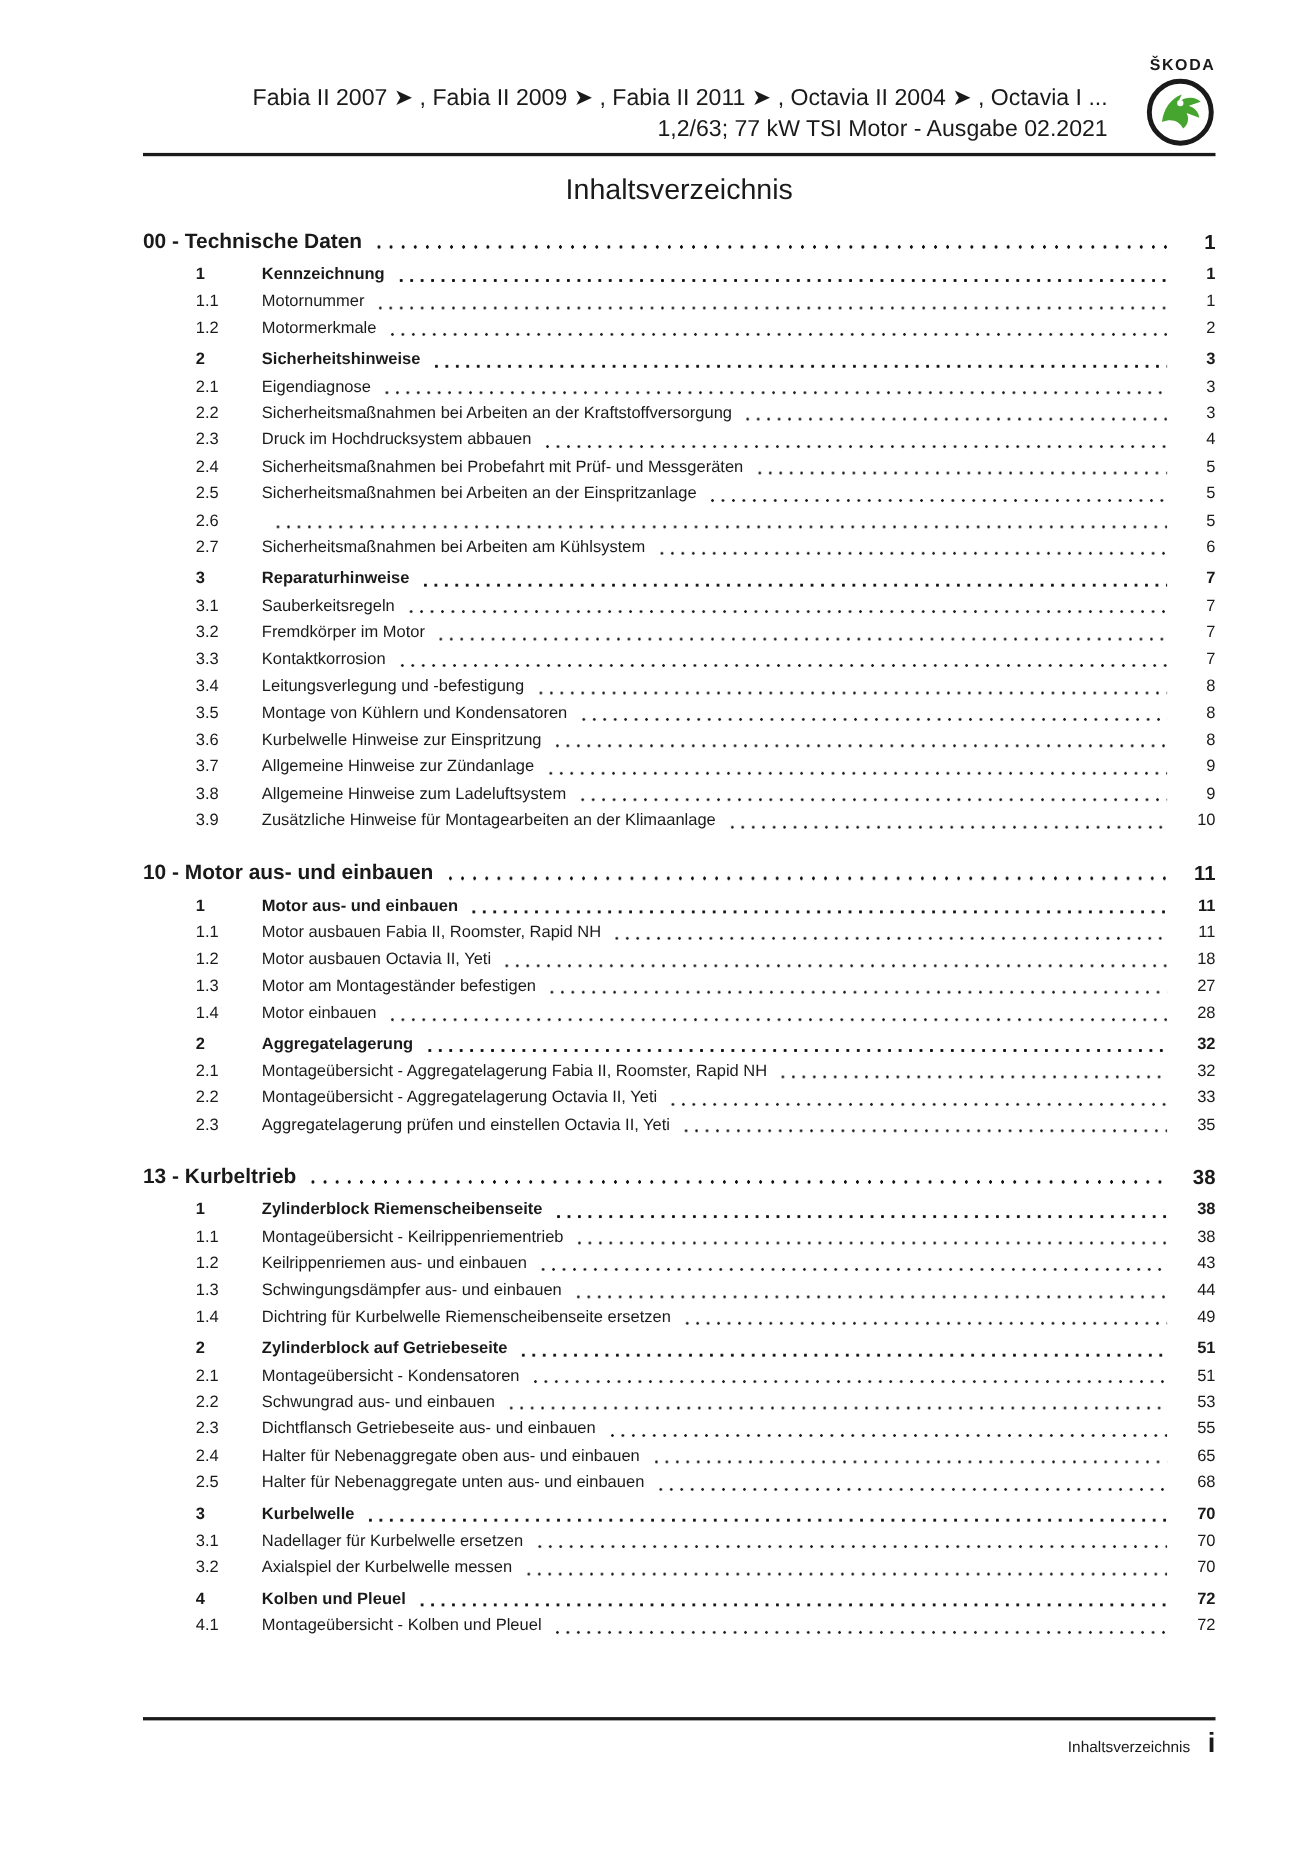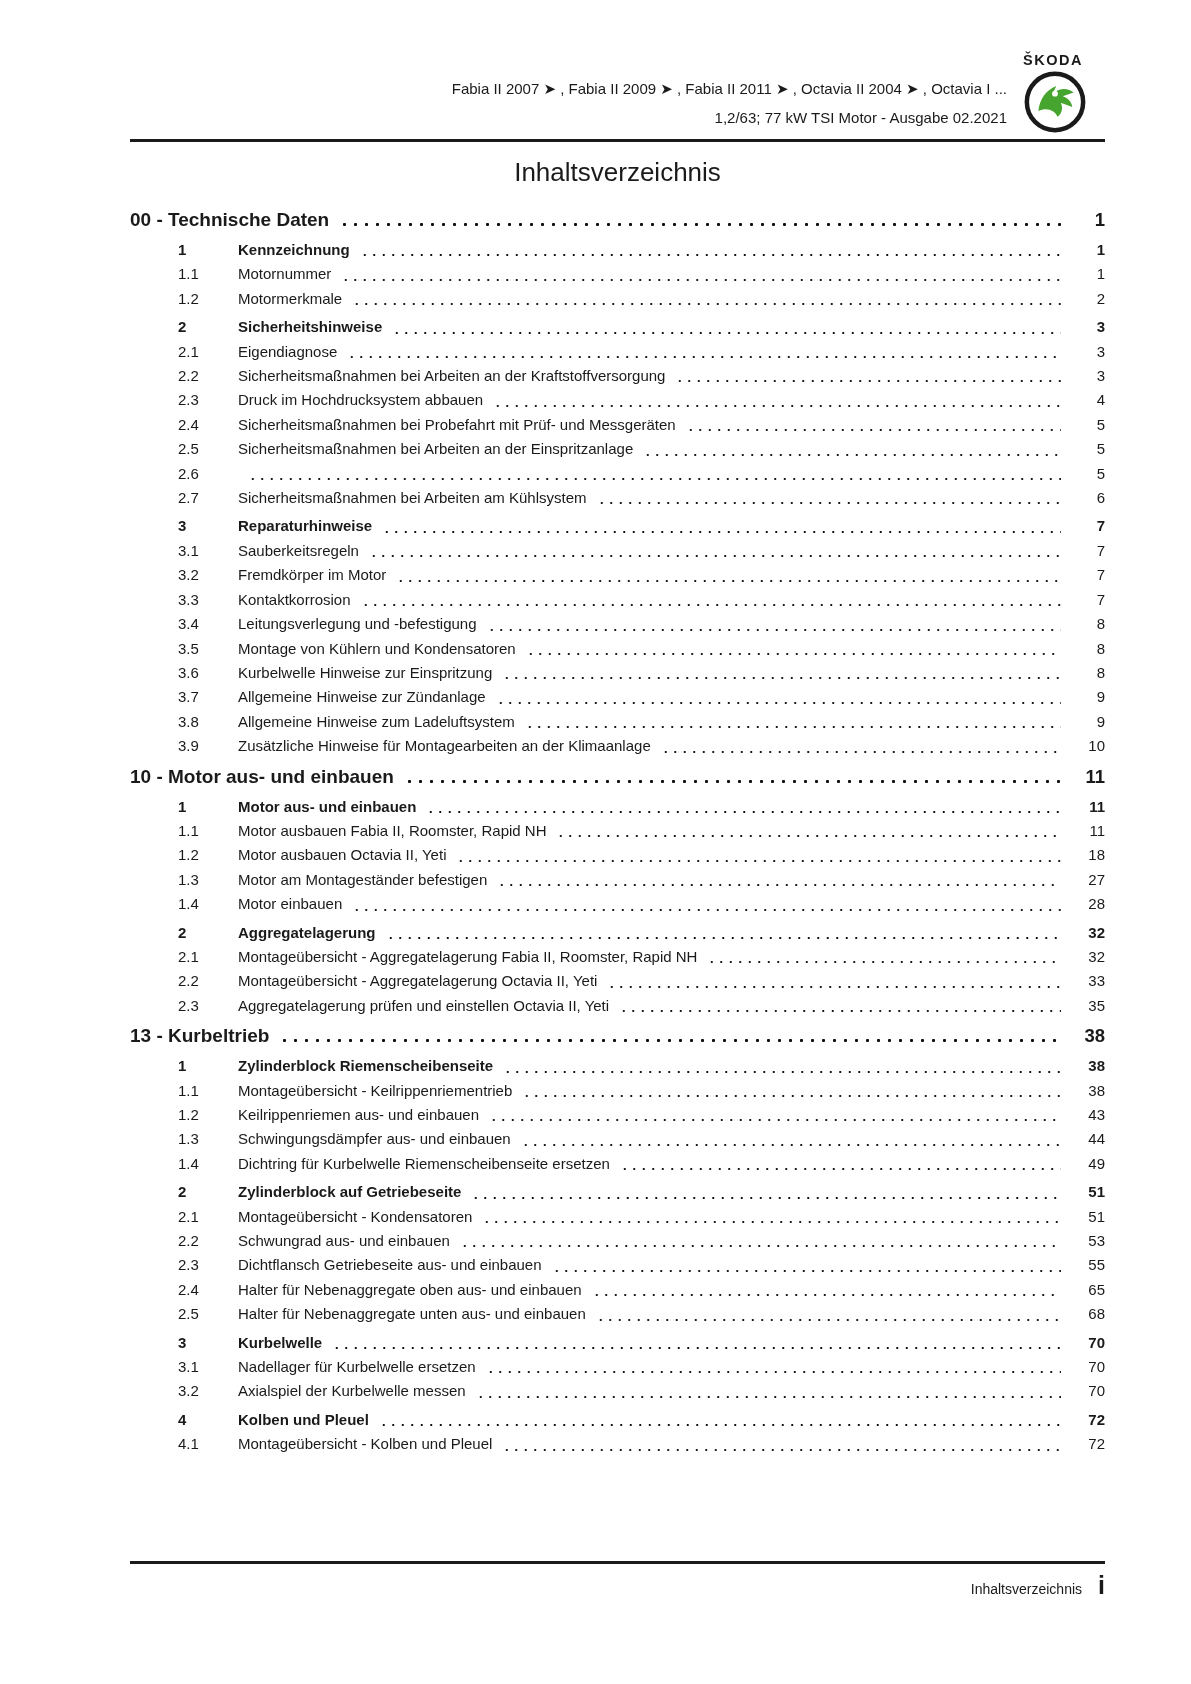--- a/index.html
+++ b/index.html
@@ -17,43 +17,43 @@
   }
   
   .header {
     display:flex; align-items:flex-end;
     border-bottom:3px solid #1a1a1a;
     padding-bottom:5px;
   }
   .header-text {
     flex:1 1 auto;
     text-align:right;
-    font-size:15px;
+    font-size:21px;
     line-height:29px;
     padding-bottom:2px;
     white-space:nowrap;
   }
   .logo-box {
     flex:0 0 82px;
     margin-left:16px;
-    display:flex; flex-direction:column; align-items:flex-start;
+    display:flex; flex-direction:column; align-items:flex-end;
   }
   .logo-wordmark {
     font-weight:700; font-size:14.5px; letter-spacing:1.5px;
     margin-bottom:2px;
   }
   
   .doc-title {
     text-align:center;
     font-size:26px; font-weight:400;
     margin:15px 0 12px 0;
   }
   
   .toc { flex:0 0 auto; }
-  .chapter-block { margin-top:4px; }
+  .chapter-block { margin-top:21px; }
   .chapter-block:first-child { margin-top:6px; }
   .row { display:flex; align-items:flex-end; }
   .chapter-row {
     font-size:19px; font-weight:700;
     line-height:27px;
     margin-bottom:5px;
   }
   .entry {
     font-size:15px; font-weight:400;
     line-height:24.4px;

